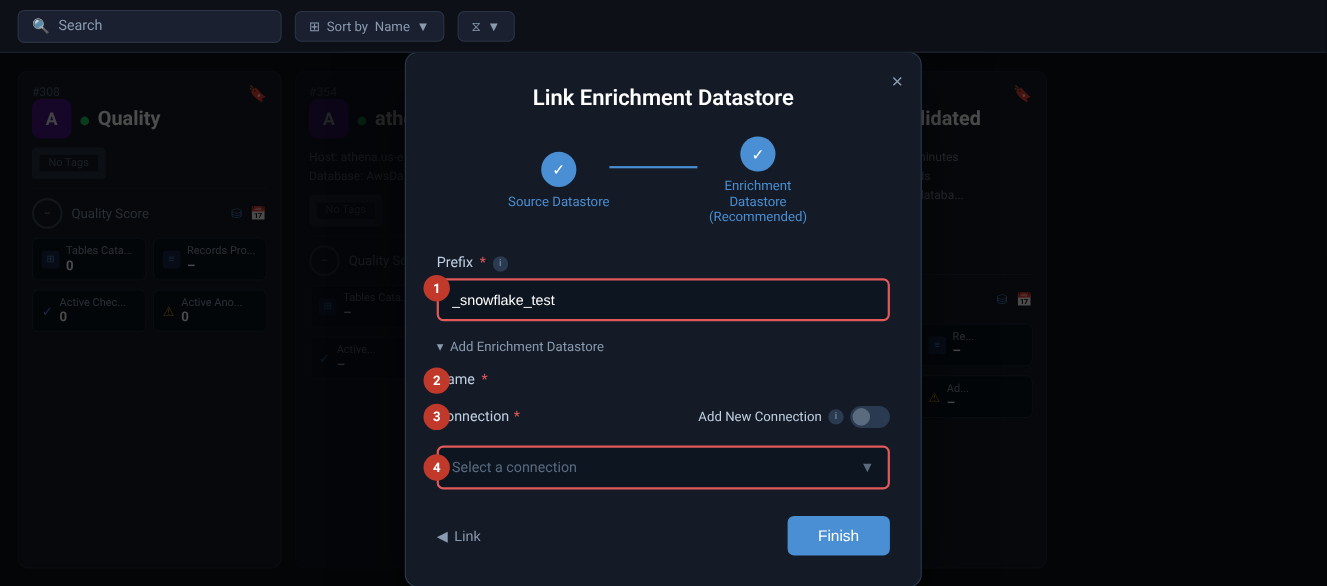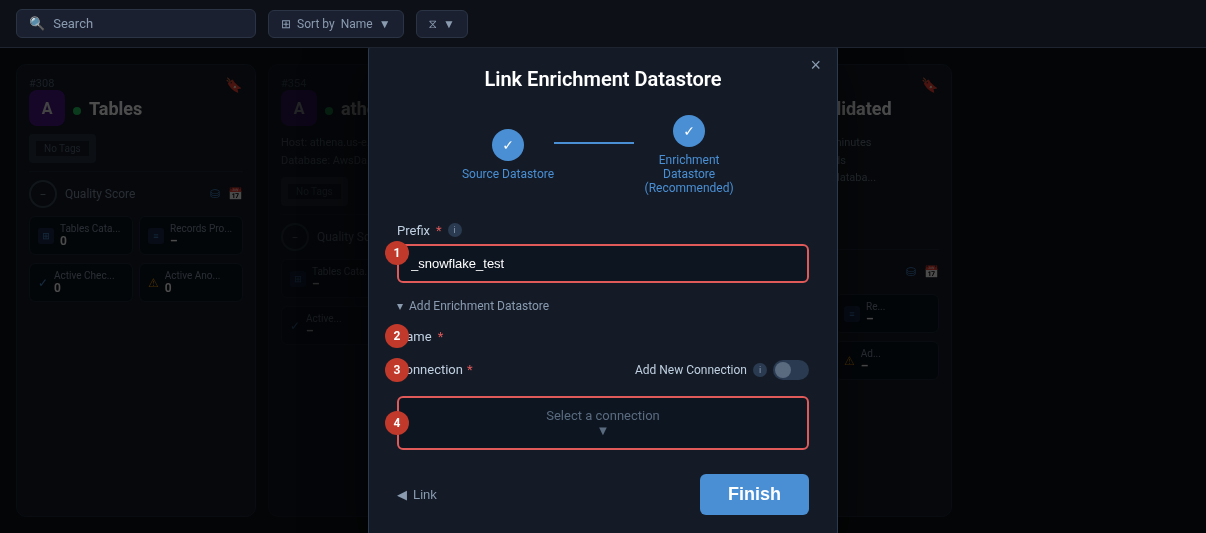--- a/index.html
+++ b/index.html
@@ -411,21 +411,20 @@
       background: #0d1520;
       border: 2px solid #e05a5a;
       border-radius: 6px;
       padding: 10px 12px;
       color: #5a6b80;
       font-size: 13px;
       display: flex;
       align-items: center;
       justify-content: space-between;
       cursor: pointer;
-      flex-direction: column;
     }
 
     .modal-footer {
       display: flex;
       align-items: center;
       justify-content: space-between;
       margin-top: 24px;
     }
 
     .back-btn {
@@ -438,22 +437,22 @@
       align-items: center;
       gap: 6px;
     }
 
     .finish-btn {
       background: #4a8fd4;
       border: none;
       border-radius: 6px;
       padding: 10px 28px;
       color: #ffffff;
-      font-size: 18px;
-      font-weight: 700;
+      font-size: 14px;
+      font-weight: 400;
       cursor: pointer;
     }
 
     
     .step-badge {
       width: 24px;
       height: 24px;
       border-radius: 50%;
       background: #c0392b;
       color: white;
@@ -507,21 +506,21 @@
     <div class="card">
       <div class="card-header">
         <div>
           <div class="card-id">#308</div>
           <div class="card-title-row">
             <div class="card-avatar purple">
               <span>A</span>
             </div>
             <div>
               <span class="status-dot green"></span>
-              <span class="card-title">Tables</span>
+              <span class="card-title">Quality</span>
             </div>
           </div>
         </div>
         <span class="bookmark-icon">🔖</span>
       </div>
       <div><span class="card-tag no-tags">No Tags</span></div>
       <div class="quality-score-row">
         <div class="score-circle">–</div>
         <span>Quality Score</span>
         <span style="margin-left:auto; color:#4a8fd4;">⛁</span>

